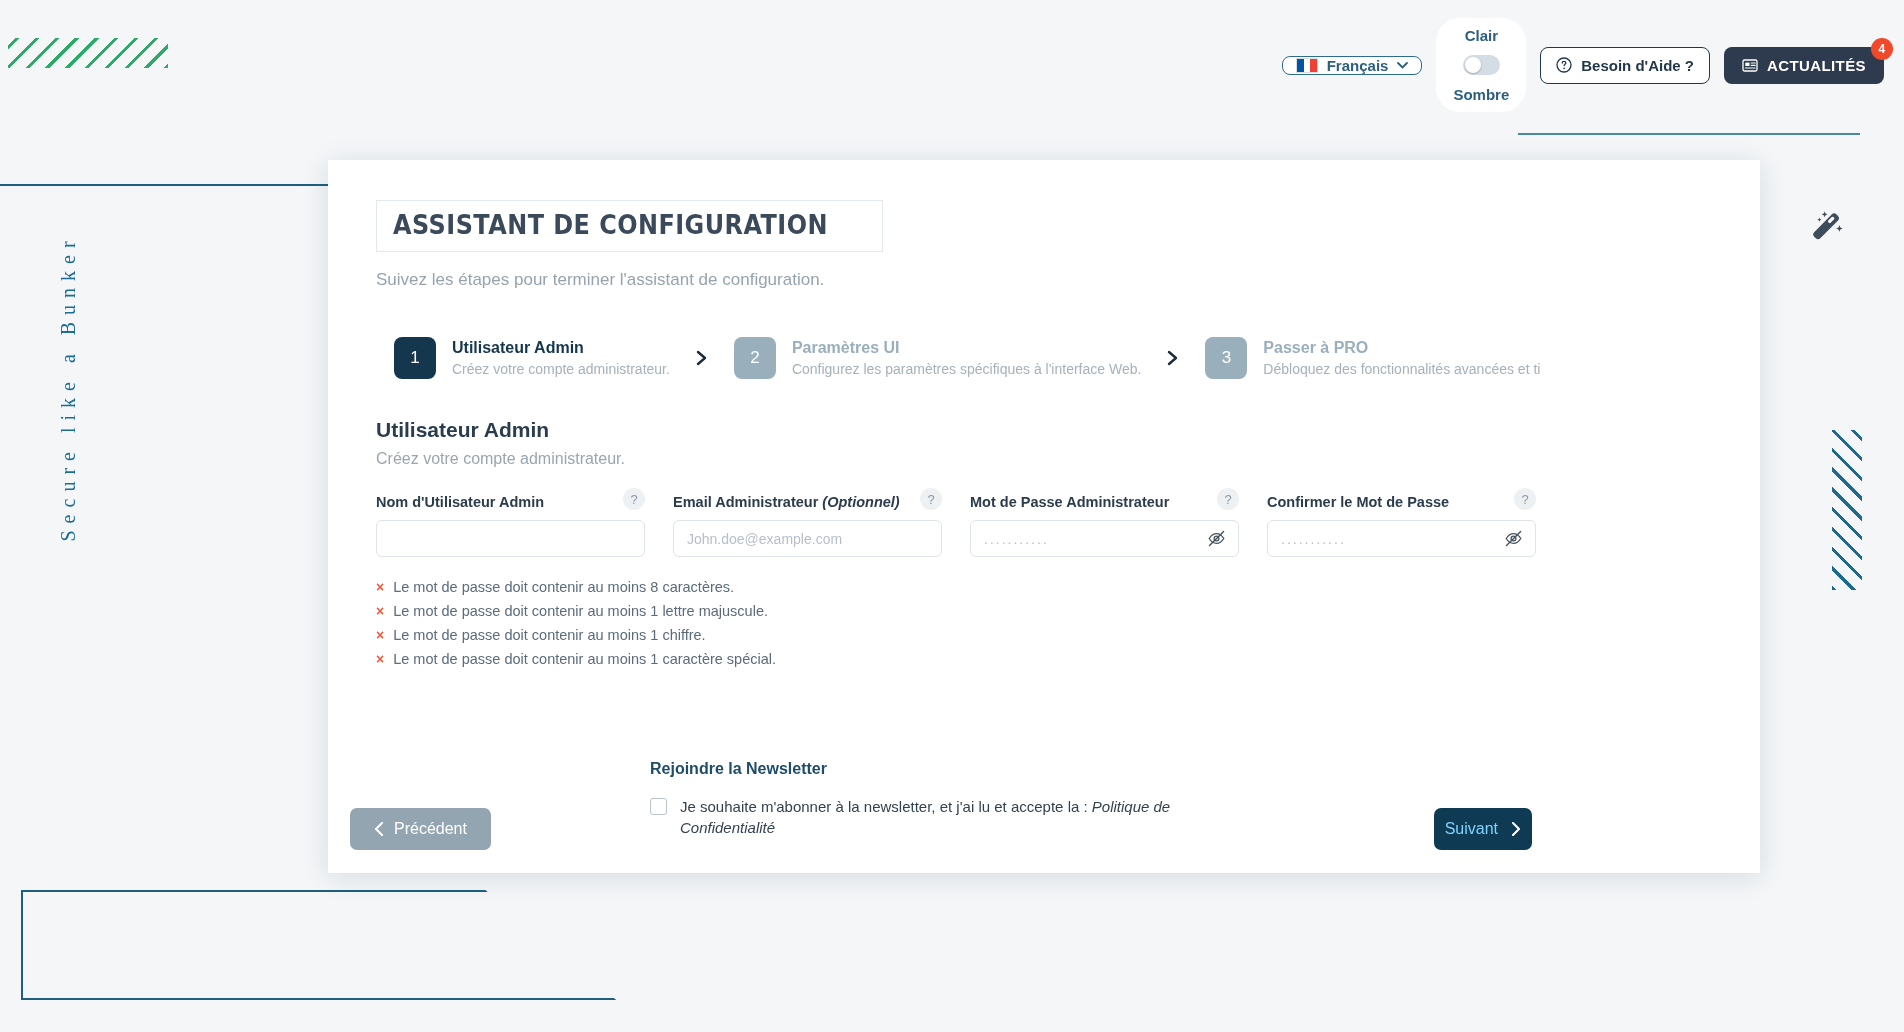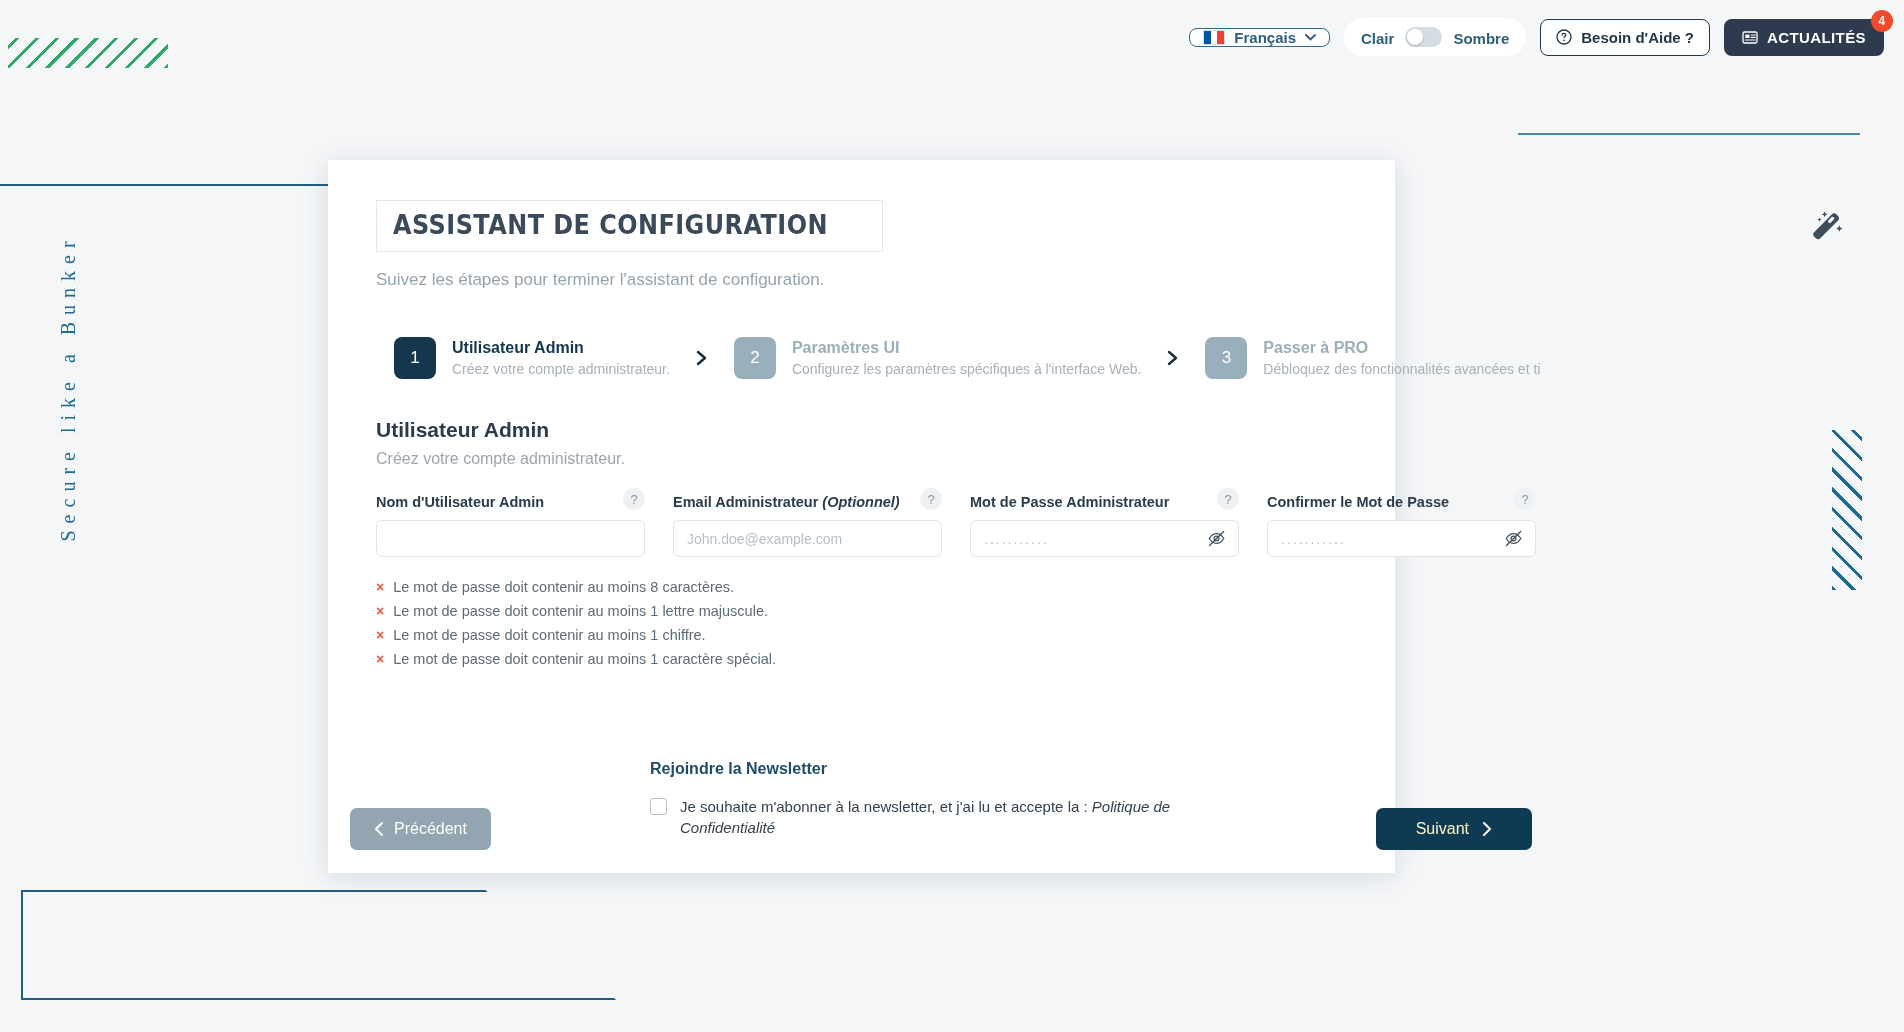--- a/index.html
+++ b/index.html
@@ -69,23 +69,23 @@
   }
   .flag {
     width: 22px; height: 15px; display: inline-block;
     background: linear-gradient(to right,
       #0055a4 0 33.33%, #ffffff 33.33% 66.66%, #ef4135 66.66% 100%);
     border: 1px solid #d6dde3; flex: none;
   }
   .chev-d { font-size: 11px; }
 
   .theme-toggle {
-    display: flex; align-items: flex-end; gap: 11px;
+    display: flex; align-items: center; gap: 11px;
     background: #fff; border-radius: 24px;
-    padding: 9px 17px; cursor: pointer;
+    padding: 9px 17px; cursor: pointer; flex-direction: column;
   }
   .theme-label { font-size: 15px; font-weight: 700; color: #2c5f7e; }
   .switch {
     width: 37px; height: 20px; border-radius: 12px;
     background: #d5dde4; position: relative; flex: none;
   }
   .switch .knob {
     position: absolute; top: 2px; left: 2px;
     width: 16px; height: 16px; border-radius: 50%;
     background: #fff; box-shadow: 0 1px 2px rgba(0,0,0,.25);
@@ -112,21 +112,21 @@
     width: 22px; height: 22px; border-radius: 50%;
     background: #f04a2a; color: #fff;
     font-size: 12px; font-weight: 700;
     display: flex; align-items: center; justify-content: center;
   }
   .ico { display: inline-flex; align-items: center; justify-content: center; }
 
   
   .card {
     position: absolute;
-    left: 328px; top: 160px; width: 1067px; height: 713px;
+    left: 328px; top: 160px; width: 1432px; height: 713px;
     background: #fff;
     box-shadow: 0 4px 26px rgba(25,45,70,.13);
     padding: 40px 48px 0 48px;
   }
   .title-box {
     display: inline-block;
     border: 1px solid #e3e8ec;
     padding: 9px 16px 11px 16px;
   }
   .title-box h1 {
@@ -231,22 +231,22 @@
     position: absolute; left: 350px; top: 808px;
     display: flex; align-items: center; gap: 10px;
     background: #93a5b1; color: #fff; border: none;
     border-radius: 7px; padding: 12px 24px;
     font-size: 16px; cursor: pointer;
     font-family: "Liberation Sans", sans-serif;
   }
   .btn-next {
     position: absolute; right: 372px; top: 808px;
     display: flex; align-items: center; gap: 13px;
-    background: #0f3a53; color: #fef9c3; border: none;
-    border-radius: 7px; padding: 12px 40px;
+    background: #0f3a53; color: #7dd3fc; border: none;
+    border-radius: 7px; padding: 12px 11px;
     font-size: 16px; cursor: pointer;
     font-family: "Liberation Sans", sans-serif;
   }
   .ar { font-size: 13px; font-weight: 800; }
 </style>
 </head>
 <body>
 
 <div class="deco hatch-green"></div>
 <div class="deco hatch-blue"></div>

